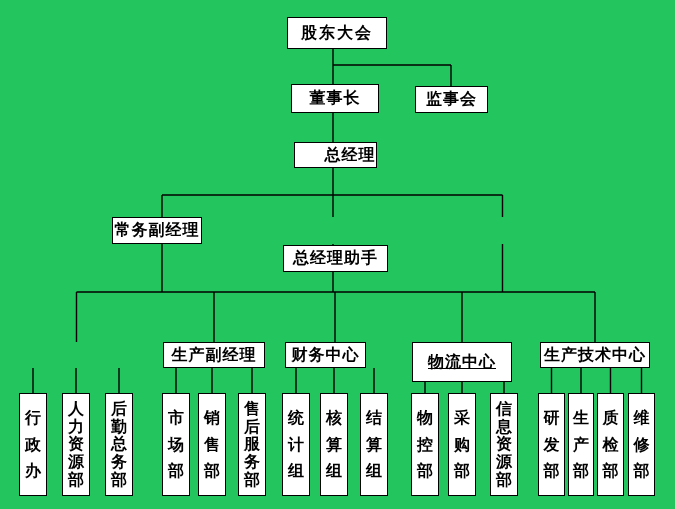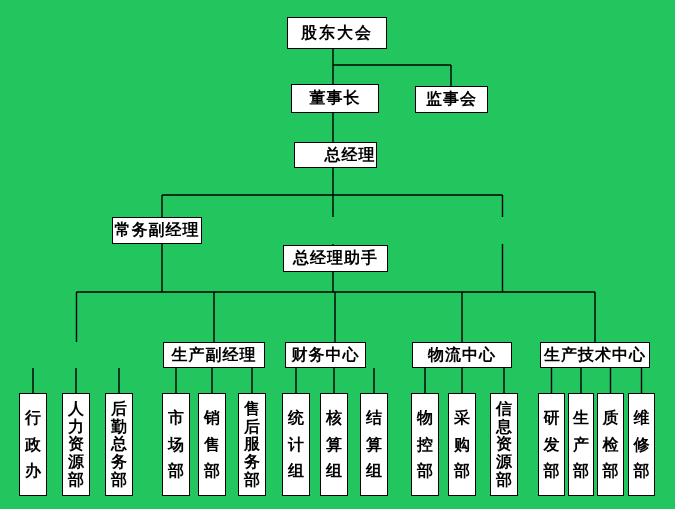--- a/index.html
+++ b/index.html
@@ -72,21 +72,21 @@
   <div class="node" style="left:291px;top:84px;width:88px;height:29px;">董事长</div>
   <div class="node" style="left:415px;top:86px;width:73px;height:27px;">监事会</div>
 
   <div class="node" style="left:294px;top:142px;width:83px;height:26px;padding-left:29px;">总经理</div>
 
   <div class="node" style="left:112px;top:217px;width:90px;height:27px;">常务副经理</div>
   <div class="node" style="left:283px;top:217px;width:105px;height:27px;margin-top:28px;">总经理助手</div>
 
   <div class="node" style="left:163px;top:342px;width:102px;height:26px;">生产副经理</div>
   <div class="node" style="left:285px;top:342px;width:81px;height:26px;">财务中心</div>
-  <div class="node" style="left:412px;top:342px;width:100px;height:26px;">物流中心</div>
+  <div class="node" style="left:412px;top:342px;width:100px;height:40px;text-decoration:underline;">物流中心</div>
   <div class="node" style="left:540px;top:342px;width:110px;height:26px;">生产技术中心</div>
 
   <div class="node vnode" style="left:19px;top:393px;width:28px;height:103px;">
       <span>行</span>
       <span>政</span>
       <span>办</span>
     </div>
   <div class="node vnode" style="left:62px;top:393px;width:28px;height:103px;">
       <span>人</span>
       <span>力</span>

